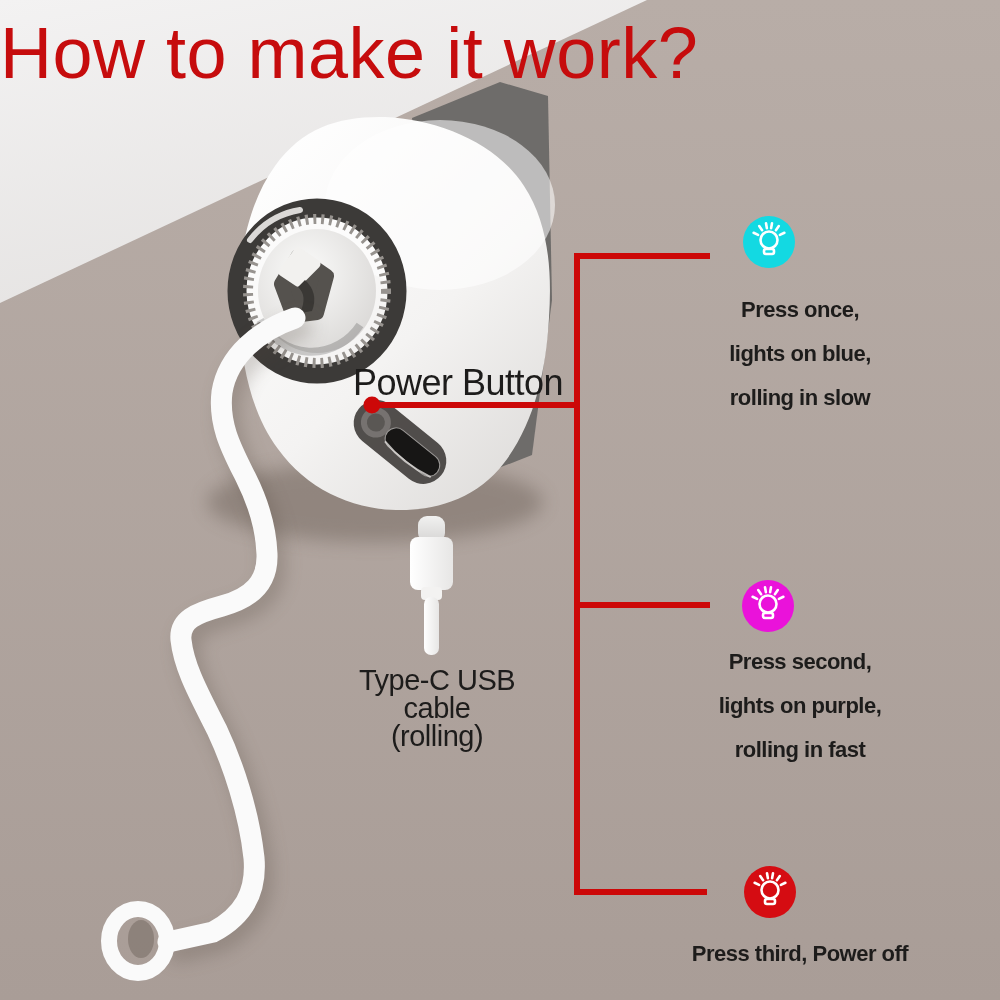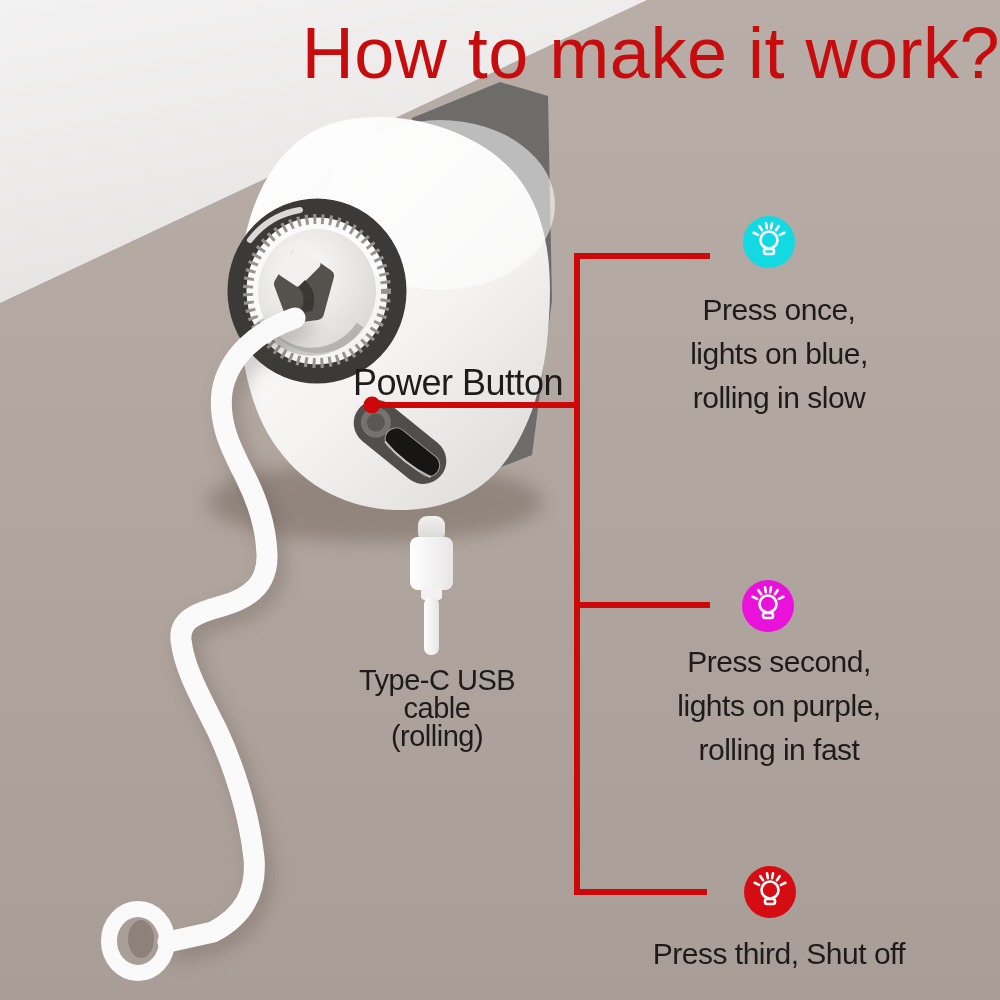--- a/index.html
+++ b/index.html
@@ -1,24 +1,24 @@
 <!DOCTYPE html>
 <html><head>
 <meta charset="utf-8">
 <style>
   html,body{margin:0;padding:0;}
   body{width:1000px;height:1000px;position:relative;overflow:hidden;
        font-family:"Liberation Sans", sans-serif; background:#b2a7a1;}
   #stage{position:absolute;inset:0;width:1000px;height:1000px;}
   #scene{position:absolute;left:0;top:0;z-index:0;}
   .txt{position:absolute;z-index:2;color:#1d1c1b;}
-  .title{left:0;top:12px;width:1000px;text-align:right;font-size:72px;
+  .title{left:0;top:12px;width:1000px;text-align:left;font-size:72px;
          letter-spacing:0.5px;color:#c60c0d;white-space:nowrap;}
-  .step-text{width:380px;left:589px;text-align:center;font-size:30px;
-             line-height:44px;letter-spacing:-0.5px;}
+  .step-text{width:380px;left:610px;text-align:center;font-size:22px;
+             line-height:44px;letter-spacing:-0.5px;font-weight:bold;}
   #step1-text{top:288px;}
   #step2-text{top:640px;}
   #step3-text{top:932px;}
   .power-label{left:352px;top:362px;width:212px;text-align:center;
                font-size:36px;letter-spacing:-0.5px;white-space:nowrap;}
   .usb-label{left:331px;top:666px;width:212px;text-align:center;
              font-size:29px;line-height:28px;letter-spacing:-0.5px;}
 </style>
 </head>
 <body>
@@ -191,16 +191,16 @@
     <div>rolling in slow</div>
   </div>
 
   <div id="step2-text" class="txt step-text">
     <div>Press second,</div>
     <div>lights on purple,</div>
     <div>rolling in fast</div>
   </div>
 
   <div id="step3-text" class="txt step-text">
-    <div>Press third, Shut off</div>
+    <div>Press third, Power off</div>
   </div>
 
 </div>
 
 </body></html>

